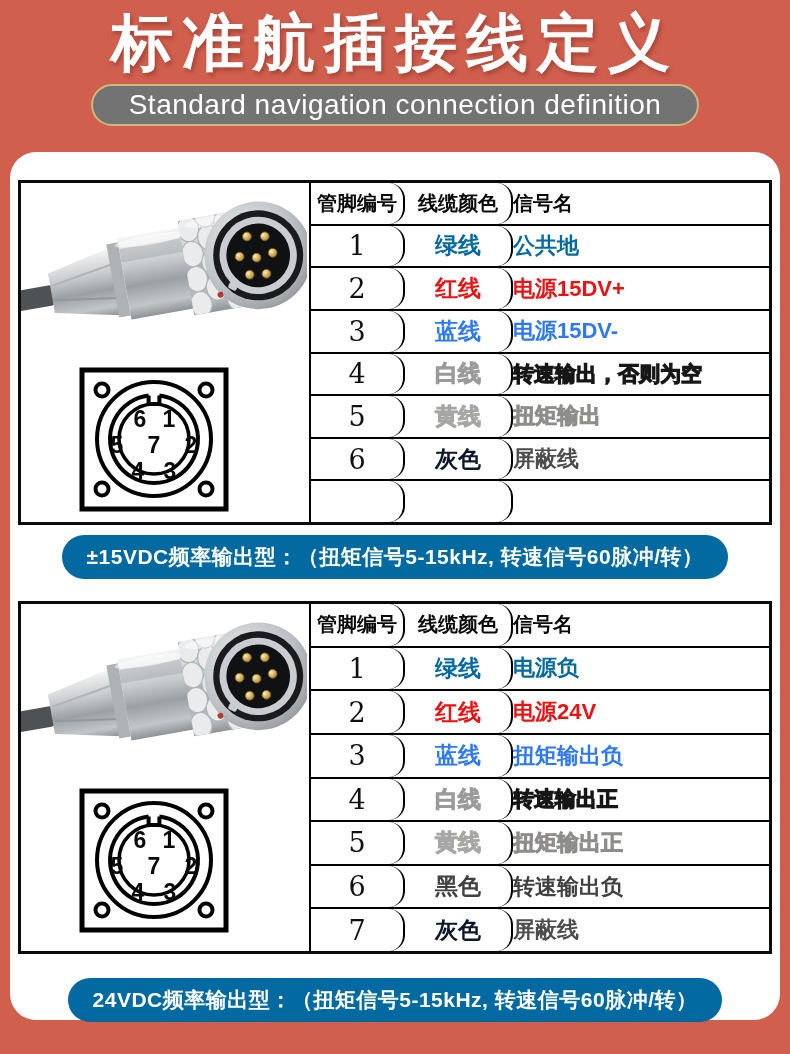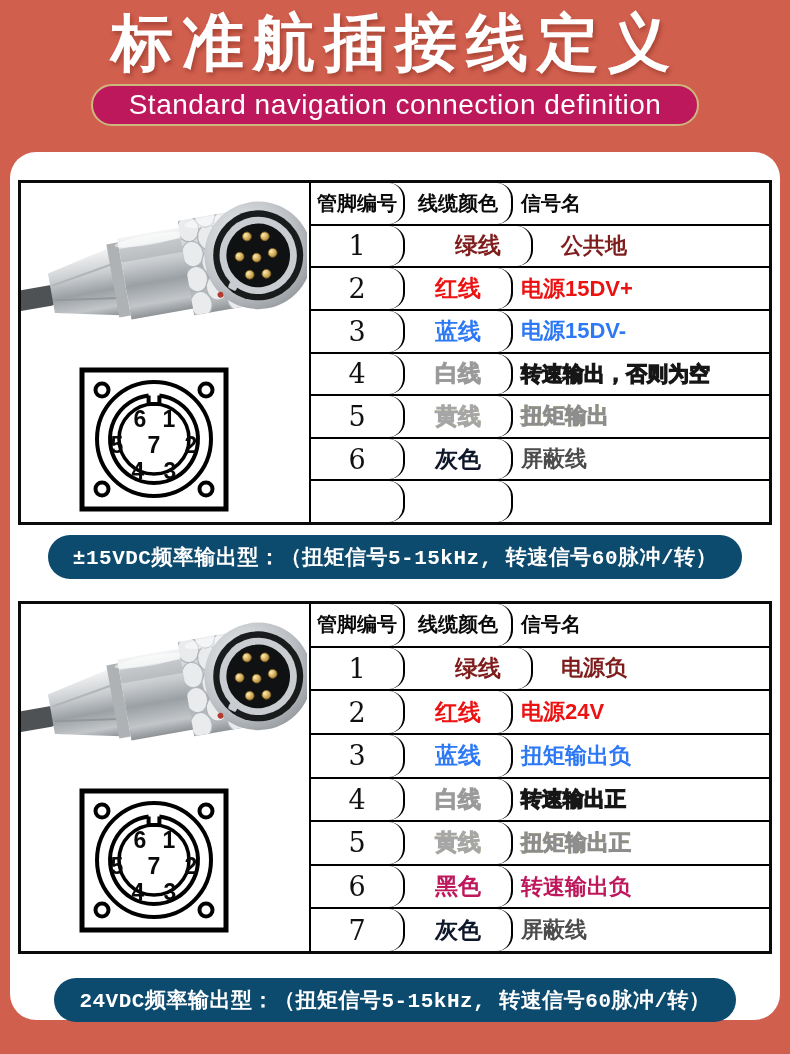--- a/index.html
+++ b/index.html
@@ -11,21 +11,21 @@
   }
   
   .header{height:152px;display:flex;flex-direction:column;align-items:center;text-align:right;}
   .title-cn{
     margin:4px 0 0;color:#ffffff;font-size:62px;font-weight:900;letter-spacing:9px;
     font-family:"DejaVu Serif","Liberation Serif",serif;
     text-shadow:2px 3px 4px rgba(90,20,10,.35);
     white-space:nowrap;line-height:1.25;
   }
   .en-pill{
-    margin-top:2px;background:#be185d;border:2px solid #ccb87c;border-radius:26px;
+    margin-top:2px;background:#737373;border:2px solid #ccb87c;border-radius:26px;
     padding:3px 36px;color:#fff;font-size:28px;font-weight:500;letter-spacing:.5px;
     white-space:nowrap;
   }
   
   .card{
     width:770px;height:868px;margin:0 auto;background:#ffffff;border-radius:26px;
     position:relative;box-sizing:border-box;
   }
   
   .panel{
@@ -45,41 +45,41 @@
     display:flex;flex-direction:column;border-left:2.5px solid #000;
   }
   .wt-row{flex:1;display:flex;border-bottom:2.5px solid #000;min-height:0;}
   .wt-row:last-child{border-bottom:none;}
   .wt-cell{display:flex;align-items:center;justify-content:center;overflow:hidden;white-space:nowrap;border-radius:16px;}
   .col-pin{
     width:92px;flex:none;border-right:2.5px solid #000;
     font-family:"DejaVu Serif","Liberation Serif",serif;font-size:27px;color:#111;
   }
   .col-wire{width:106px;flex:none;border-right:2.5px solid #000;font-size:23px;font-weight:700;}
-  .col-signal{flex:1;justify-content:flex-start;padding-left:8px;font-size:22px;font-weight:700;}
+  .col-signal{flex:1;justify-content:flex-start;padding-left:0;font-size:22px;font-weight:700;}
   .wt-header .wt-cell{
     font-family:"Liberation Sans",sans-serif;font-size:20px;font-weight:700;color:#0a0a0a;
     -webkit-text-stroke:0;
   }
   
-  .w-green,.s-green{color:#7f1d1d;margin-left:20px;}
+  .w-green,.s-green{color:#0369a1;}
   .w-red,.s-red{color:#ec1212;}
   .w-blue,.s-blue{color:#2d78f4;}
   .w-white{color:#ffffff;-webkit-text-stroke:1px #9a9a9a;}
   .s-white{color:#ffffff;-webkit-text-stroke:1.2px #161616;font-size:21px;}
   .w-yellow{color:#ffd700;-webkit-text-stroke:0.9px #a6a6a6;}
   .s-yellow{color:#ffd700;-webkit-text-stroke:0.9px #8d8d8d;}
   .w-gray{color:#0f172a;}
   .s-gray{color:#4c4c4c;}
-  .w-black,.s-black{color:#be185d;}
+  .w-black,.s-black{color:#404040;}
   
   .caption-pill{
     position:relative;width:max-content;max-width:745px;margin:0 auto;
-    background:#0c4a6e;color:#fff;font-size:21px;font-weight:700;letter-spacing:.5px;
-    padding:8px 25px;border-radius:24px;white-space:nowrap;font-family:Liberation Mono, monospace;
+    background:#0369a1;color:#fff;font-size:21px;font-weight:700;letter-spacing:.5px;
+    padding:8px 25px;border-radius:24px;white-space:nowrap;
   }
   #caption-0{top:38px;}
   #caption-1{top:84px;}
   .hidden-defs{position:absolute;width:0;height:0;overflow:hidden;}
 </style>
 </head>
 <body>
 
 <svg class="hidden-defs" aria-hidden="true">
   <defs>

